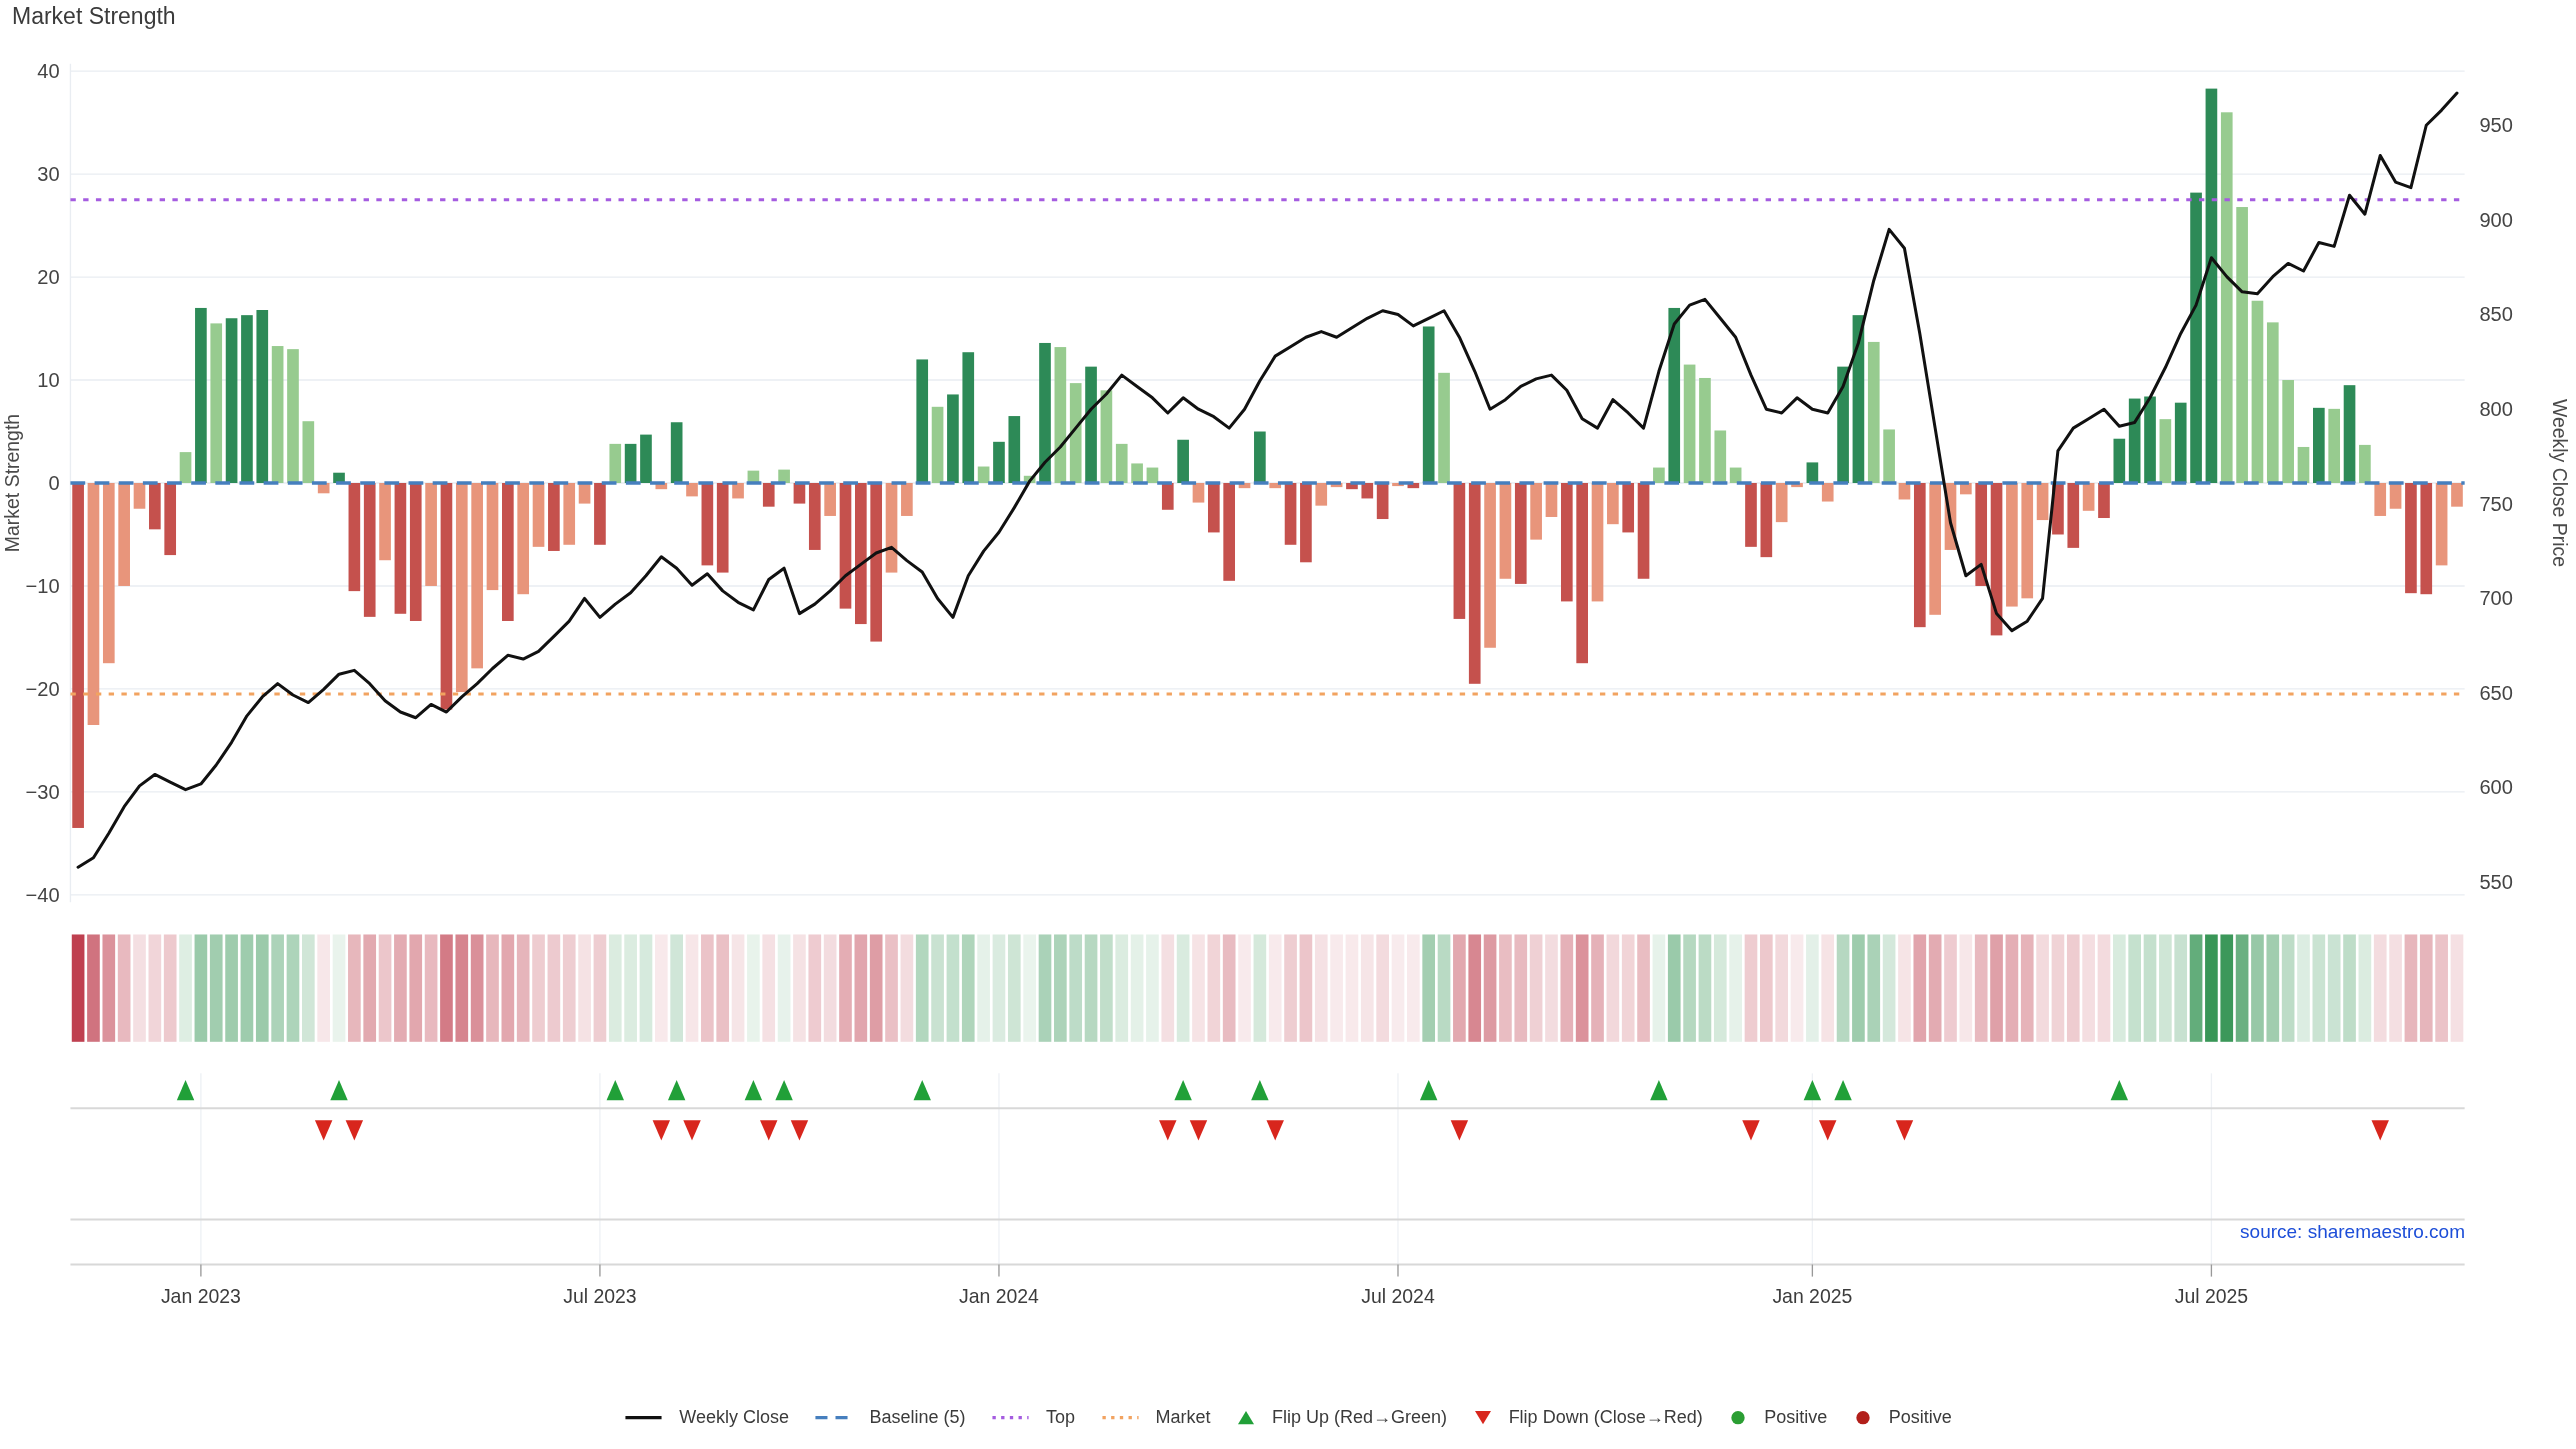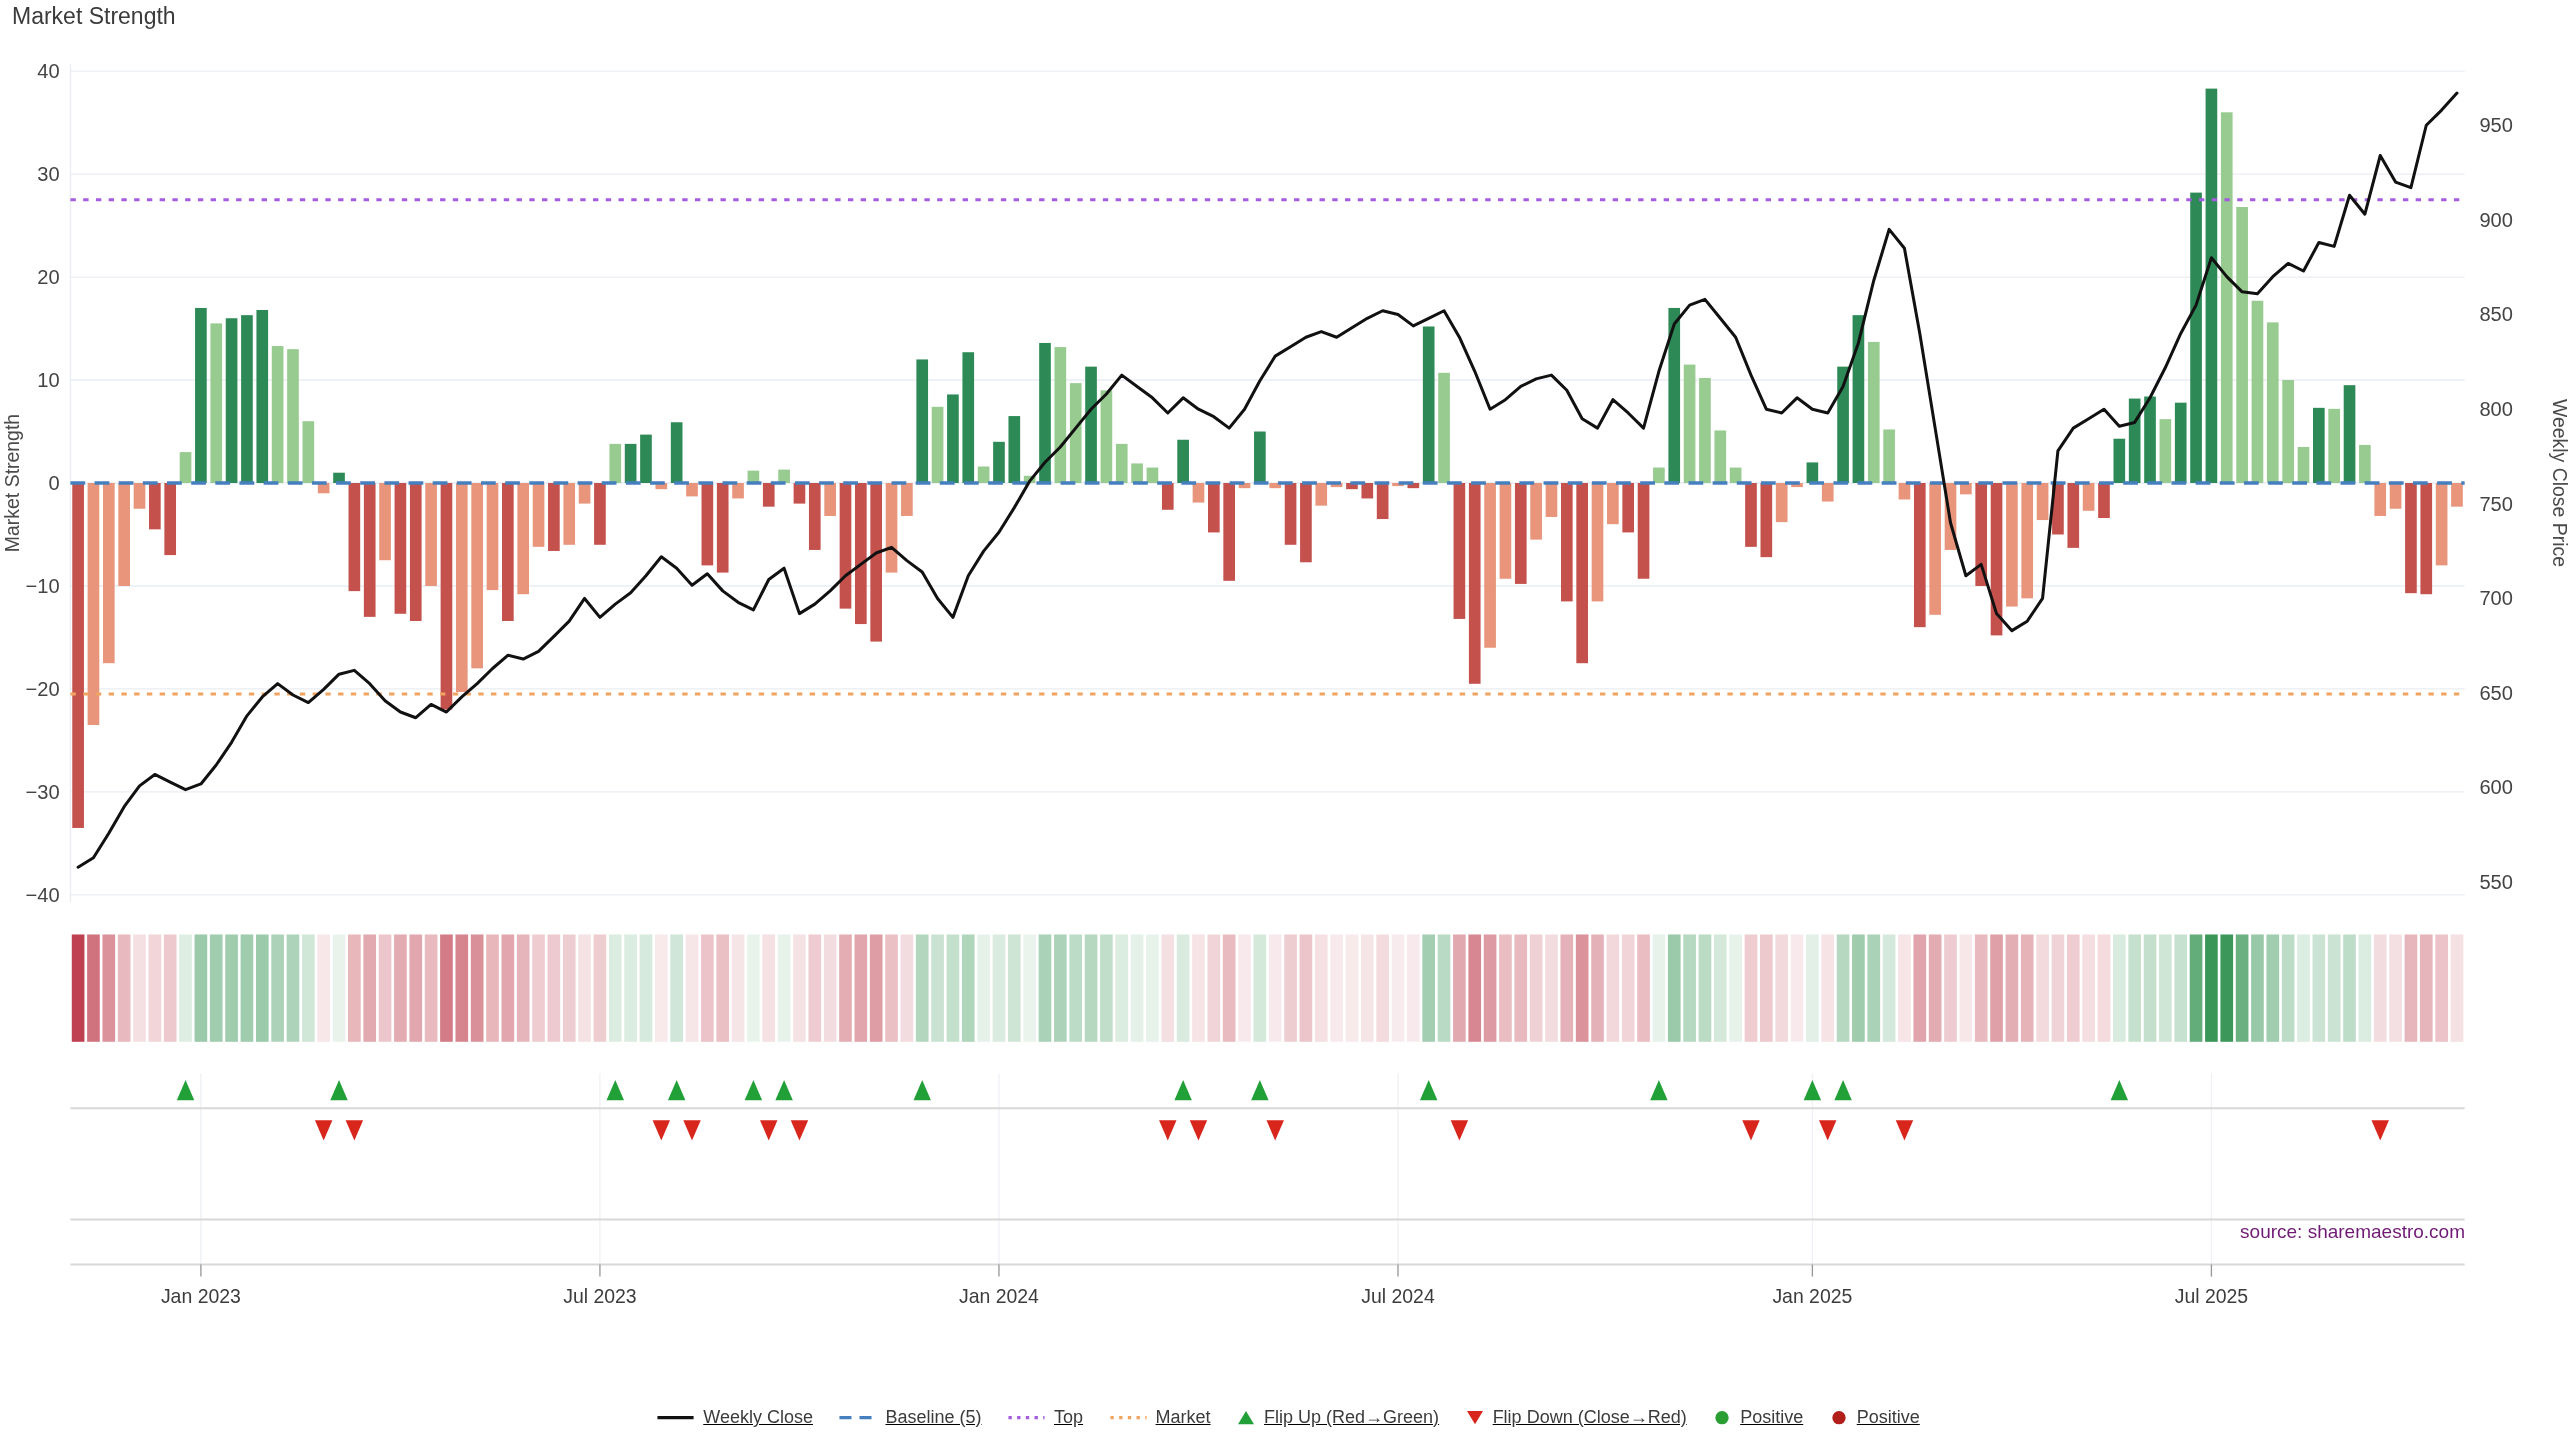--- a/index.html
+++ b/index.html
@@ -1,21 +1,21 @@
 <!DOCTYPE html>
 <html style="font-size:10.7px"><head>
 <meta charset="utf-8">
 <style>
   html,body{margin:0;padding:0;background:#ffffff;}
   body{width:2576px;height:1449px;position:relative;font-family:"Liberation Sans",sans-serif;overflow:hidden;}
   #chart-title{position:absolute;left:12px;top:2.7px;font-size:23px;font-weight:500;color:#3b3b3b;margin:0;letter-spacing:0;}
   #chart-svg{position:absolute;left:0;top:0;}
-  #source-note{position:absolute;top:1221px;right:111px;font-size:19px;color:#701a75;}
+  #source-note{position:absolute;top:1221px;right:111px;font-size:19px;color:#1d4ed8;}
   #legend{position:absolute;left:0;top:1407px;width:100%;display:flex;justify-content:center;align-items:center;gap:25.5px;}
-  .legend-item{display:flex;align-items:center;gap:8px;cursor:pointer;text-decoration:underline;}
+  .legend-item{display:flex;align-items:center;gap:16px;cursor:pointer;}
   .legend-item span{font-size:18px;color:#3b3b3b;white-space:nowrap;}
   text{font-family:"Liberation Sans",sans-serif;}
 </style>
 </head>
 <body>
 
 <h1 id="chart-title">Market Strength</h1>
 
 <svg id="chart-svg" width="2576" height="1449" viewBox="0 0 3840 2160">
     <g>

